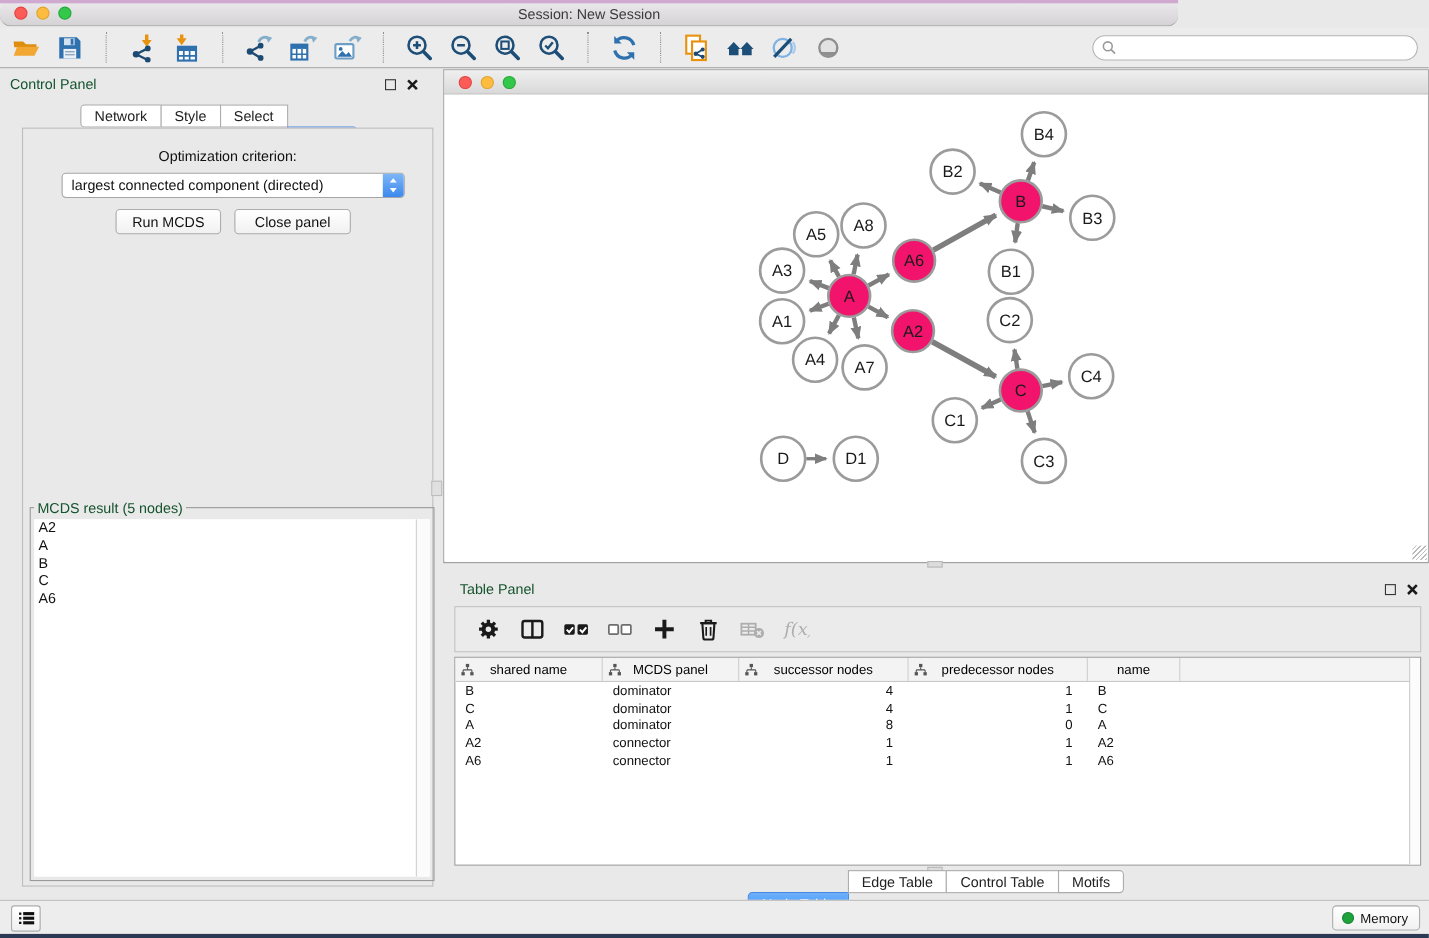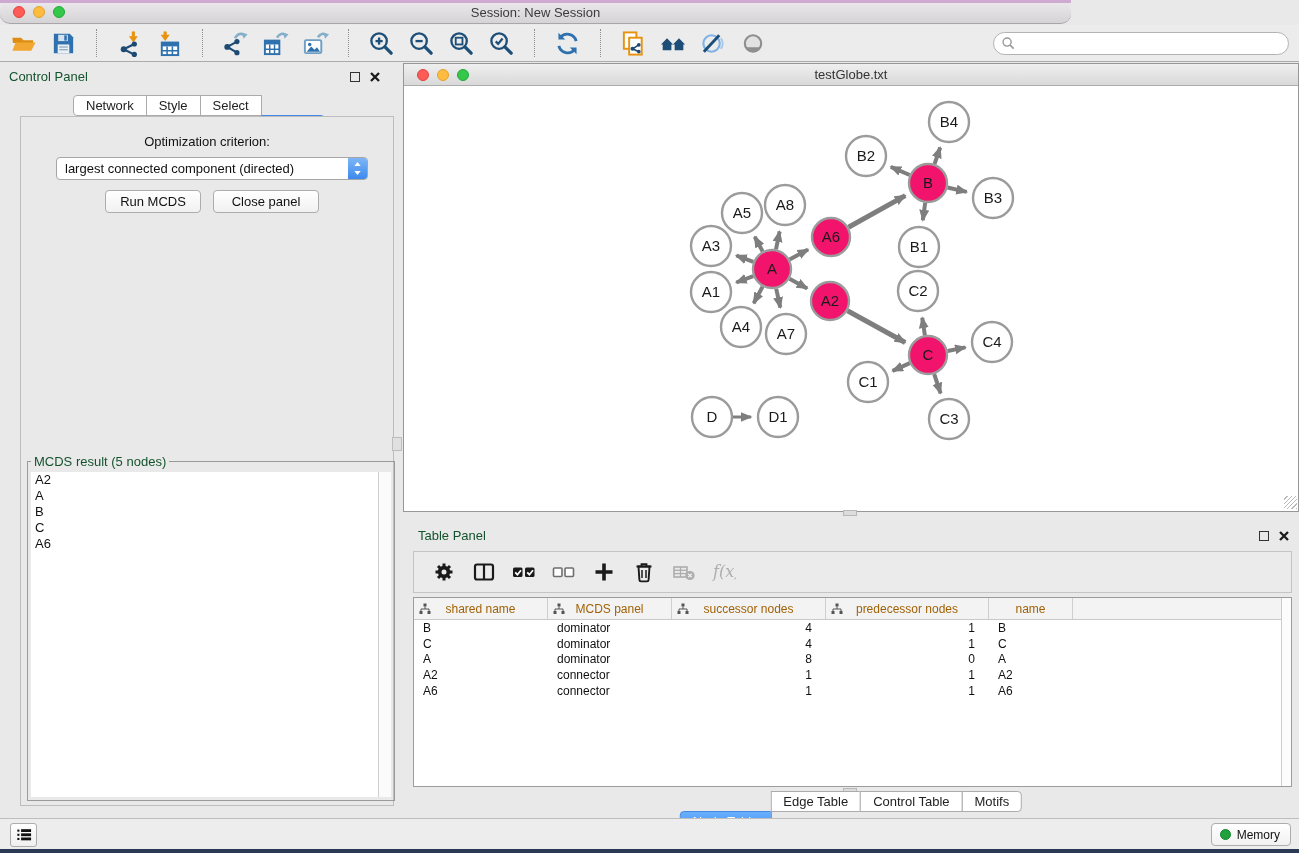--- a/index.html
+++ b/index.html
@@ -86,21 +86,21 @@
   .table-panel { left:403px; top:522px; width:896px; height:296px; background:#E9E9E9; }
   .tp-toolbar { position:absolute; left:10px; top:29px; width:879px; height:42px;
     background:#EBEBEB; border:1px solid #C4C4C4; display:flex; align-items:center;
     gap:16px; padding-left:18px; }
   .tt-icon { width:24px; height:24px; color:#1A1A1A; cursor:default; }
   .tt-icon.disabled { color:#ADADAD; }
   .tp-table { position:absolute; left:10px; top:75px; width:879px; height:190px;
     background:#fff; border:1px solid #9C9C9C; overflow:hidden; }
   .thead { display:flex; height:22px; background:#F3F3F3; border-bottom:1px solid #C9C9C9; }
   .th { display:flex; align-items:center; border-right:1px solid #CFCFCF; position:relative;
-    font-size:12px; color:#a16207; }
+    font-size:12px; color:#000000; }
   .th .col-icon { position:absolute; left:5px; top:5px; width:12px; height:12px; }
   .th .th-label { width:100%; text-align:center; }
   .tr { display:flex; height:15.8px; align-items:center; }
   .td { font-size:12px; color:#111; overflow:hidden; white-space:nowrap; }
   .table-scroll { position:absolute; right:0; top:0; bottom:0; width:10px; background:#FCFCFC;
     border-left:1px solid #CCCCCC; }
   .tp-handle { position:absolute; left:440px; top:266px; width:14px; height:5px; background:#DCDCDC; border:1px solid #B8B8B8; }
   .tp-tabs { top:269px; left:50%; transform:translateX(-50%); }
 
   
@@ -414,21 +414,20 @@
 
 <div class="abs v-handle"></div>
 
 <div class="abs net-window">
   <div class="nw-titlebar">
     <div class="traffic">
       <span class="light red"></span>
       <span class="light yellow"></span>
       <span class="light green"></span>
     </div>
-    <div class="nw-title">testGlobe.txt</div>
   </div>
   <div class="nw-canvas">
     <svg width="894" height="424">
         <defs>
           <marker id="arrow" markerUnits="userSpaceOnUse" markerWidth="14" markerHeight="11" refX="10.5" refY="5" orient="auto">
             <path d="M0 0L12 5L0 10Z" fill="#7E7E7E"></path>
           </marker>
         </defs>
         <line x1="358.6" y1="165.4" x2="350.7" y2="150.8" stroke="#7E7E7E" stroke-width="4" marker-end="url(#arrow)"></line>
         <line x1="372.0" y1="163.4" x2="375.6" y2="145.5" stroke="#7E7E7E" stroke-width="4" marker-end="url(#arrow)"></line>

